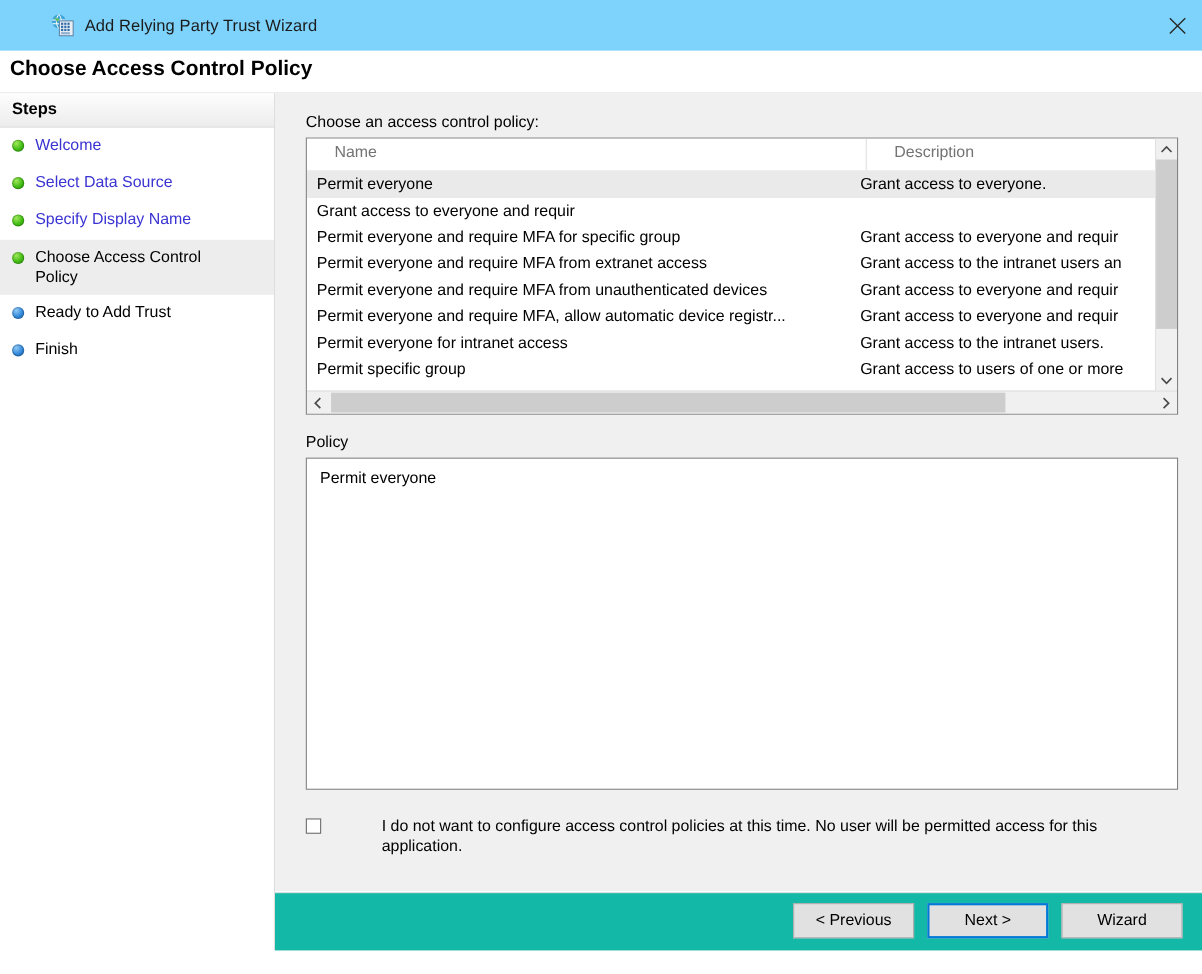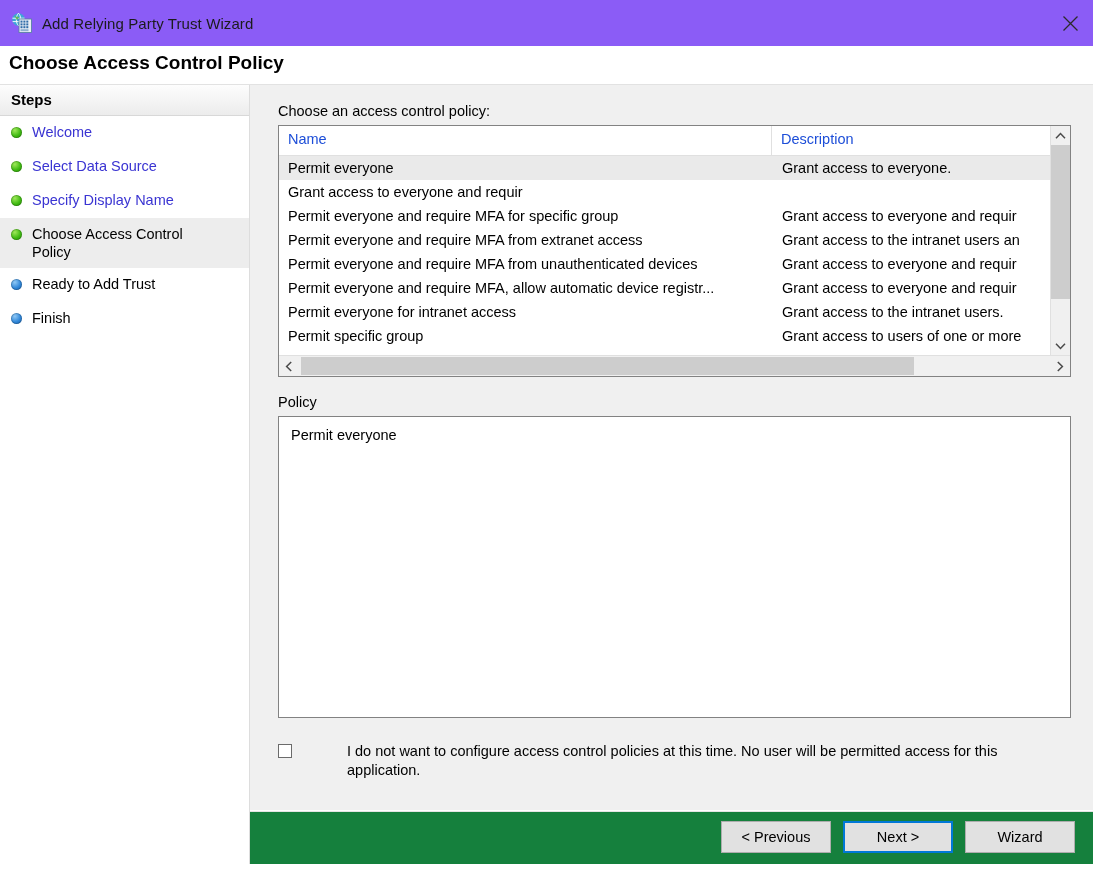--- a/index.html
+++ b/index.html
@@ -15,22 +15,23 @@
     color: #000000;
     overflow: hidden;
     position: relative;
   }
 
   
   .titlebar {
     height: 46px;
     display: flex;
     align-items: center;
-    background: #8b5cf6;
+    background: #7dd3fc;
     position: relative;
+    padding-left: 35px;
   }
   .title-icon {
     width: 22px;
     height: 22px;
     margin-left: 11px;
     margin-right: 9px;
     flex: 0 0 auto;
     position: relative;
   }
   .title-text {
@@ -159,21 +160,22 @@
     display: flex;
     height: 30px;
     background: #ffffff;
     border-bottom: 1px solid #e0e0e0;
     box-sizing: border-box;
   }
   .lv-th {
     padding: 5px 0 4px 9px;
     font-size: 14.5px;
     box-sizing: border-box;
-    color: #1d4ed8;
+    color: #737373;
+    margin-left: 16px;
   }
   .lv-th.name { width: 493px; flex: 0 0 493px; border-right: 1px solid #e0e0e0; }
   .lv-th.desc { flex: 1 1 auto; }
   .lv-rows {
     position: absolute;
     top: 30px;
     left: 0;
     right: 20px;
     bottom: 21px;
     overflow: hidden;
@@ -298,21 +300,21 @@
     font-size: 14.5px;
     line-height: 19px;
     max-width: 750px;
   }
 
   
   .footer {
     position: absolute;
     left: 0; right: 0; bottom: 0;
     height: 54px;
-    background: #15803d;
+    background: #14b8a6;
     border-top: 1px solid #ffffff;
     box-sizing: border-box;
   }
   .footer-sep {
     position: absolute;
     left: 0; right: 0; top: 0;
     height: 1px;
     background: #e4e4e4;
   }
   .btn-group {

